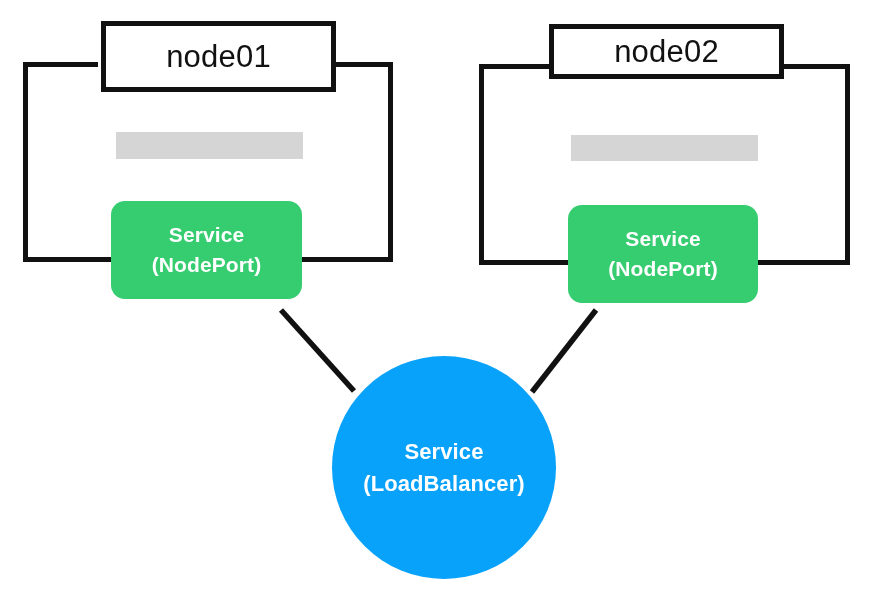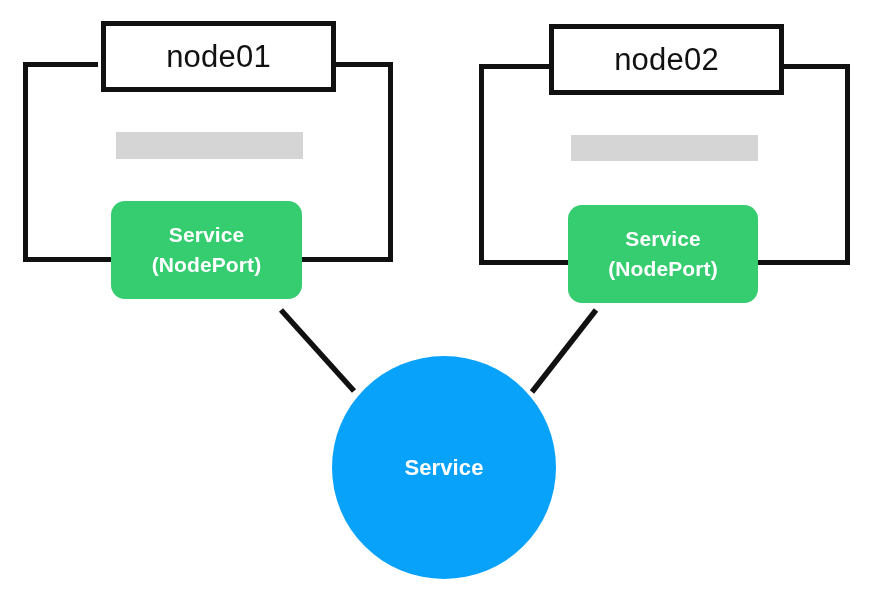--- a/index.html
+++ b/index.html
@@ -152,29 +152,30 @@
     </div>
   </div>
 
   <div class="node-group">
 
     <div class="node-body" style="left:479px; top:64px; width:371px; height:201px;"></div>
 
     <div class="node-top-stub" style="left:479px; top:64px; width:75px;"></div>
     <div class="node-top-stub" style="left:779px; top:64px; width:71px;"></div>
 
-    <div class="node-label-box" style="left:549px; top:24px; width:235px; height:71px;">
+    <div class="node-label-box" style="left:549px; top:24px; width:235px; height:55px;">
       <span class="node-label-text">node02</span>
     </div>
 
     <div class="placeholder-bar" style="left:571px; top:135px; width:187px; height:26px;"></div>
 
     <div class="service-nodeport" style="left:568px; top:205px; width:190px; height:98px;">
       <span class="svc-line">Service</span>
       <span class="svc-line">(NodePort)</span>
     </div>
   </div>
 
   <div class="service-loadbalancer" style="left:332px; top:356px; width:224px; height:223px;">
     <span class="svc-line">Service</span>
+    <span class="svc-line">(LoadBalancer)</span>
   </div>
 
 </div>
 
 </body></html>

